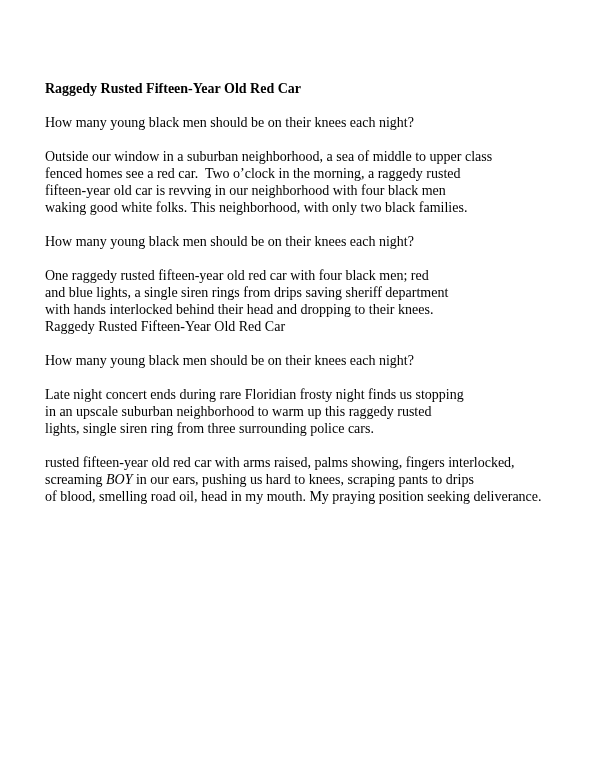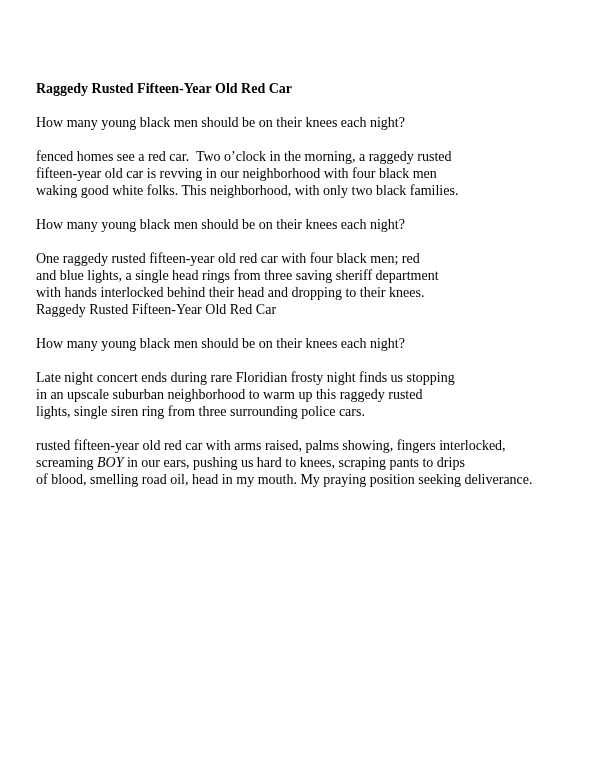--- a/index.html
+++ b/index.html
@@ -11,21 +11,21 @@
     position: relative;
     width: 613px;
     height: 771px;
     background: #ffffff;
     color: #000000;
     font-family: "Liberation Serif", "DejaVu Serif", serif;
     font-size: 14px;
     line-height: 17px;
     overflow: hidden;
     box-sizing: border-box;
-    padding: 80px 38px 0 36px;
+    padding: 80px 38px 0 45px;
   }
   .block {
     margin: 0 0 17px 0;
   }
   .line {
     white-space: pre;
   }
   .title-line {
     font-weight: bold;
   }
@@ -50,30 +50,31 @@
 </head>
 <body>
 
 <div class="page">
 
   <div class="block line title-line">Raggedy Rusted Fifteen-Year Old Red Car</div>
 
   <div class="block line">How many young black men should be on their knees each night?</div>
 
   <div class="block">
+    <div class="line">Outside our window in a suburban neighborhood, a sea of middle to upper class</div>
     <div class="line">fenced homes see a red car.  Two o’clock in the morning, a raggedy rusted</div>
     <div class="line">fifteen-year old car is revving in our neighborhood with four black men</div>
     <div class="line">waking good white folks. This neighborhood, with only two black families.</div>
   </div>
 
   <div class="block line">How many young black men should be on their knees each night?</div>
 
   <div class="block">
     <div class="line">One raggedy rusted fifteen-year old red car with four black men; red</div>
-    <div class="line">and blue lights, a single head rings from three saving sheriff department</div>
+    <div class="line">and blue lights, a single siren rings from drips saving sheriff department</div>
     <div class="line">with hands interlocked behind their head and dropping to their knees.</div>
     <div class="line">Raggedy Rusted Fifteen-Year Old Red Car</div>
   </div>
 
   <div class="block line">How many young black men should be on their knees each night?</div>
 
   <div class="block">
     <div class="line">Late night concert ends during rare Floridian frosty night finds us stopping</div>
     <div class="line">in an upscale suburban neighborhood to warm up this raggedy rusted</div>
     <div class="line">lights, single siren ring from three surrounding police cars.</div>

